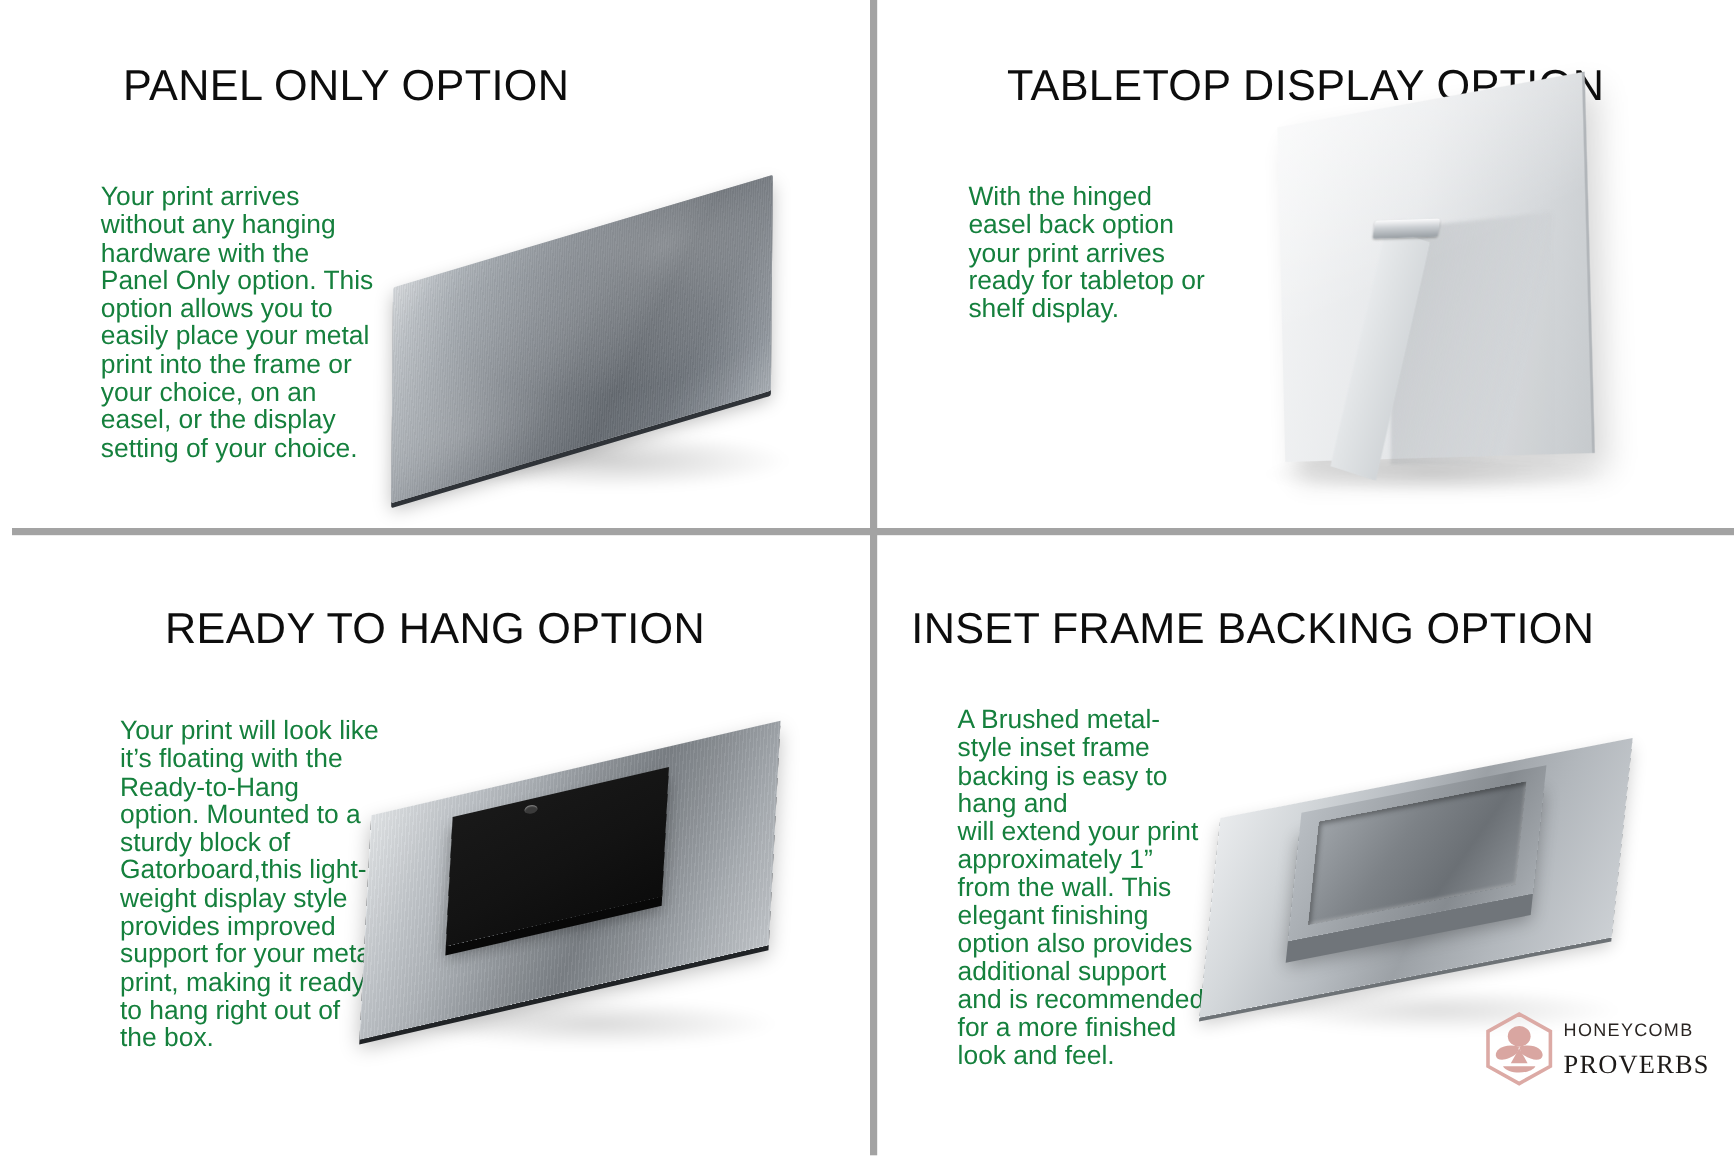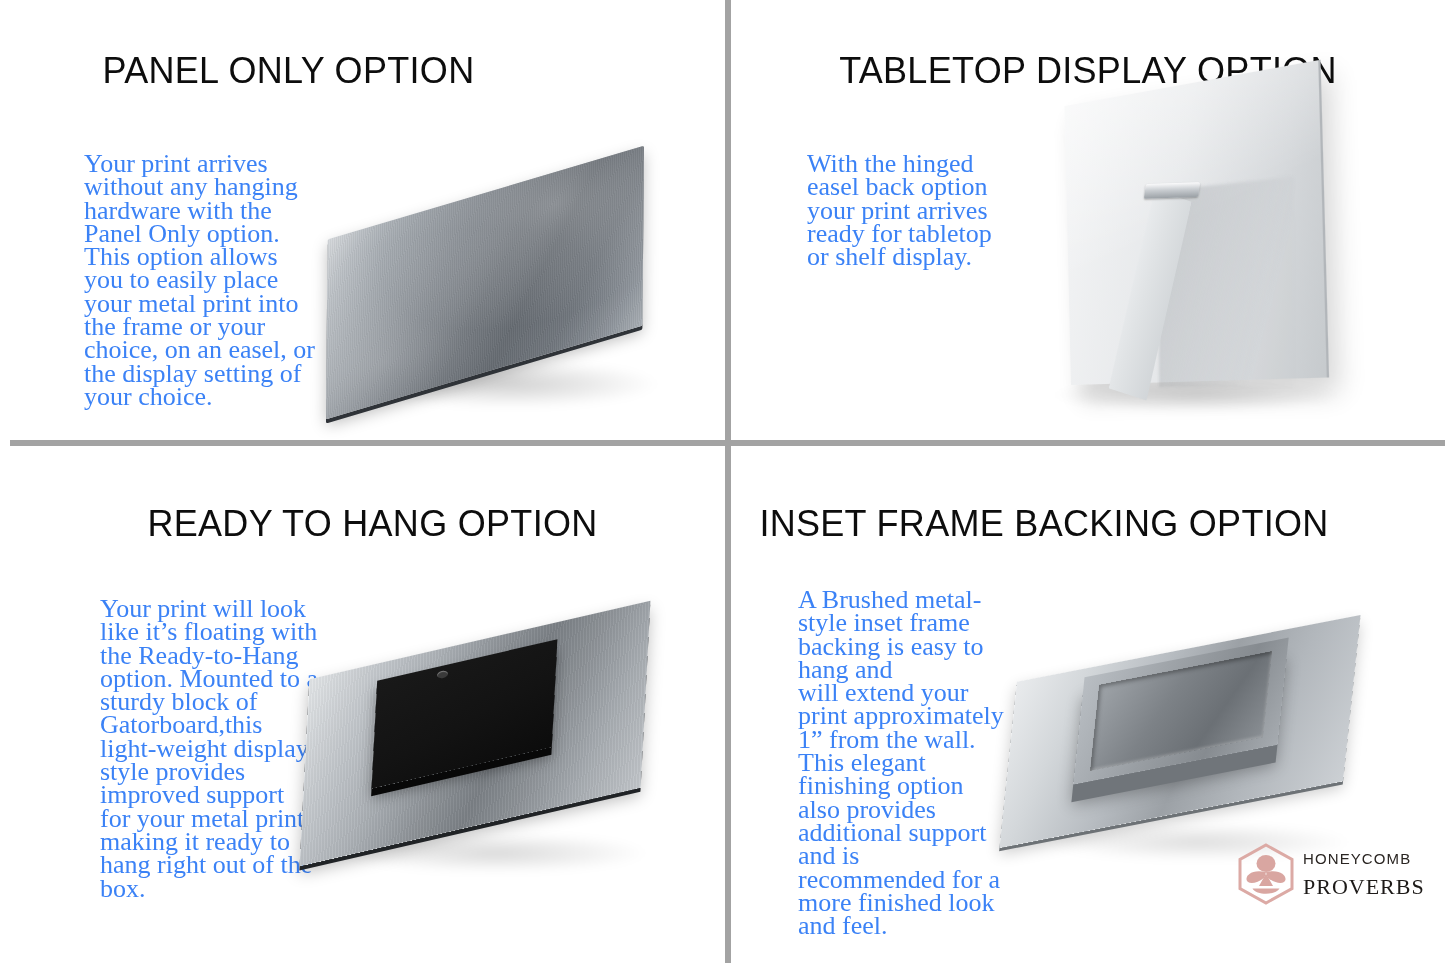--- a/index.html
+++ b/index.html
@@ -20,45 +20,44 @@
   }
   .div-h{
     position:absolute;left:10px;top:440px;width:1435px;height:6px;
     background:#a3a3a3;
   }
 
   
   .quad{position:absolute;}
   #q-tl{left:0;top:0;width:577px;height:440px;}
   #q-tr{left:731px;top:0;width:714px;height:440px;}
-  #q-bl{left:0;top:446px;width:725px;height:517px;padding-left:20px;}
+  #q-bl{left:0;top:446px;width:725px;height:517px;}
   #q-br{left:743px;top:446px;width:602px;height:517px;}
 
   .q-title{
     position:absolute;
     left:0;right:0;
     text-align:center;
     font-size:36px;
     font-weight:400;
     letter-spacing:0.3px;
     color:#0d0d0d;
     white-space:nowrap;
   }
   #q-tl .q-title{top:50px;}
   #q-tr .q-title{top:50px;}
   #q-bl .q-title{top:57px;}
   #q-br .q-title{top:57px;}
 
   .q-body{
     position:absolute;
-    font-size:26px;
+    font-size:22px;
     line-height:23.3px;
-    color:#3b82f6;
+    color:#15803d;
     white-space:pre-line;
-    font-family:Liberation Serif, serif;
   }
   #q-tl .q-body{left:84px;top:152px;width:232px;}
   #q-tr .q-body{left:76px;top:152px;width:210px;}
   #q-bl .q-body{left:80px;top:597px;width:220px;}
   #q-br .q-body{left:55px;top:588px;width:210px;}
 
   
   #q-bl .q-body{top:151px;margin-left:20px;}
   #q-br .q-body{top:142px;}
 

